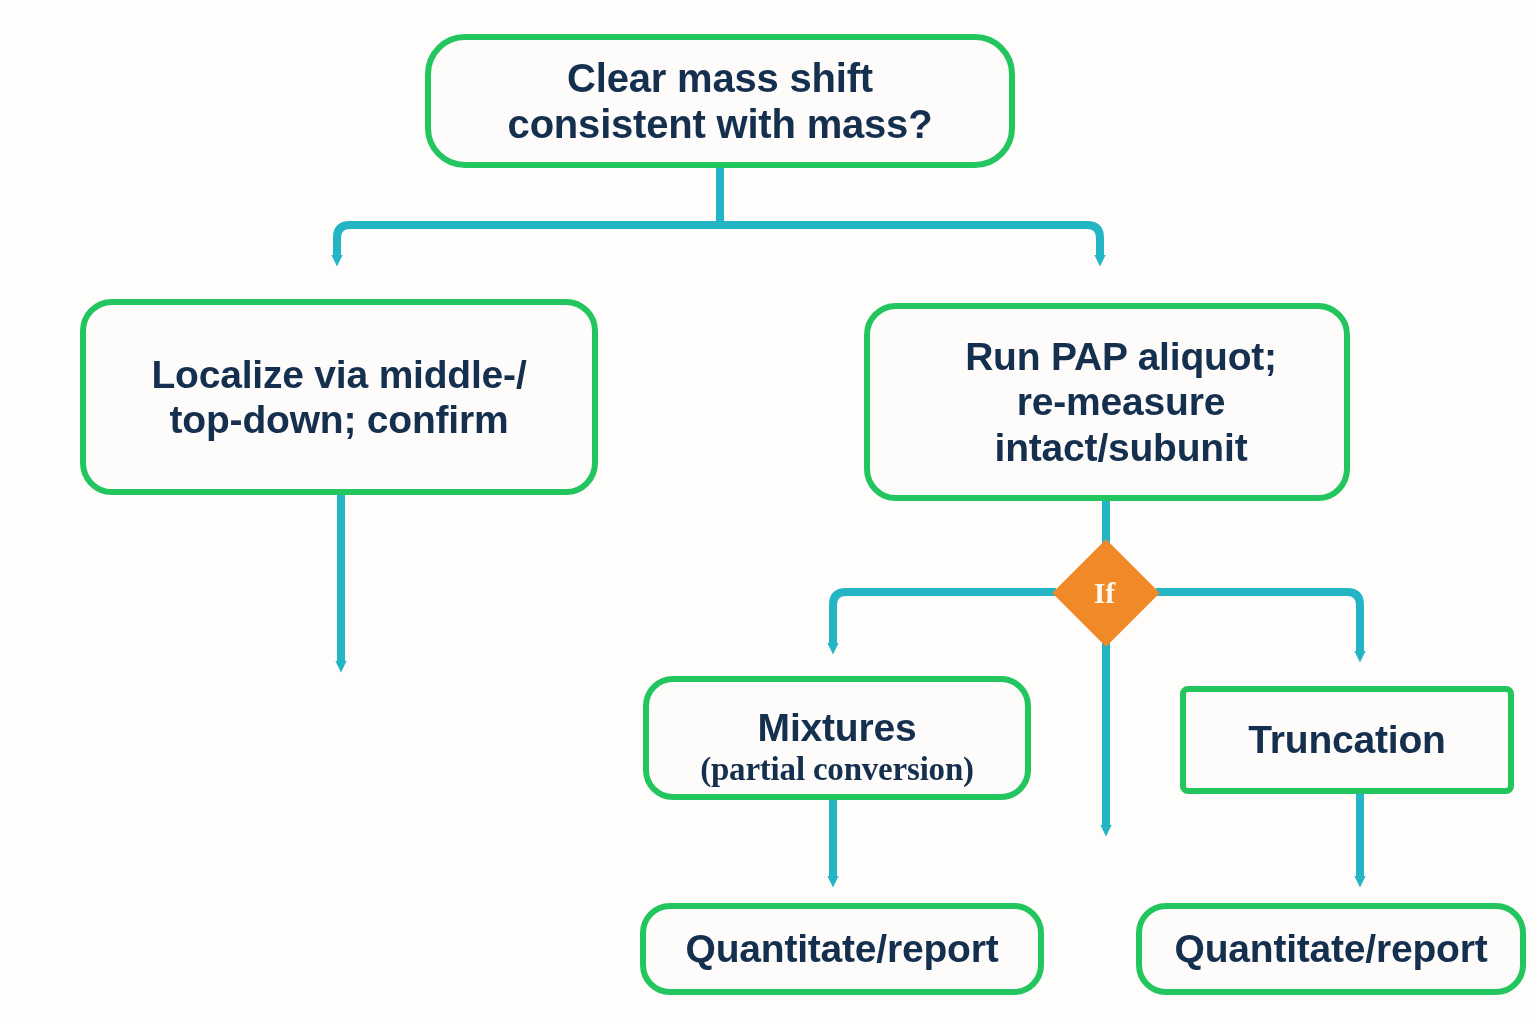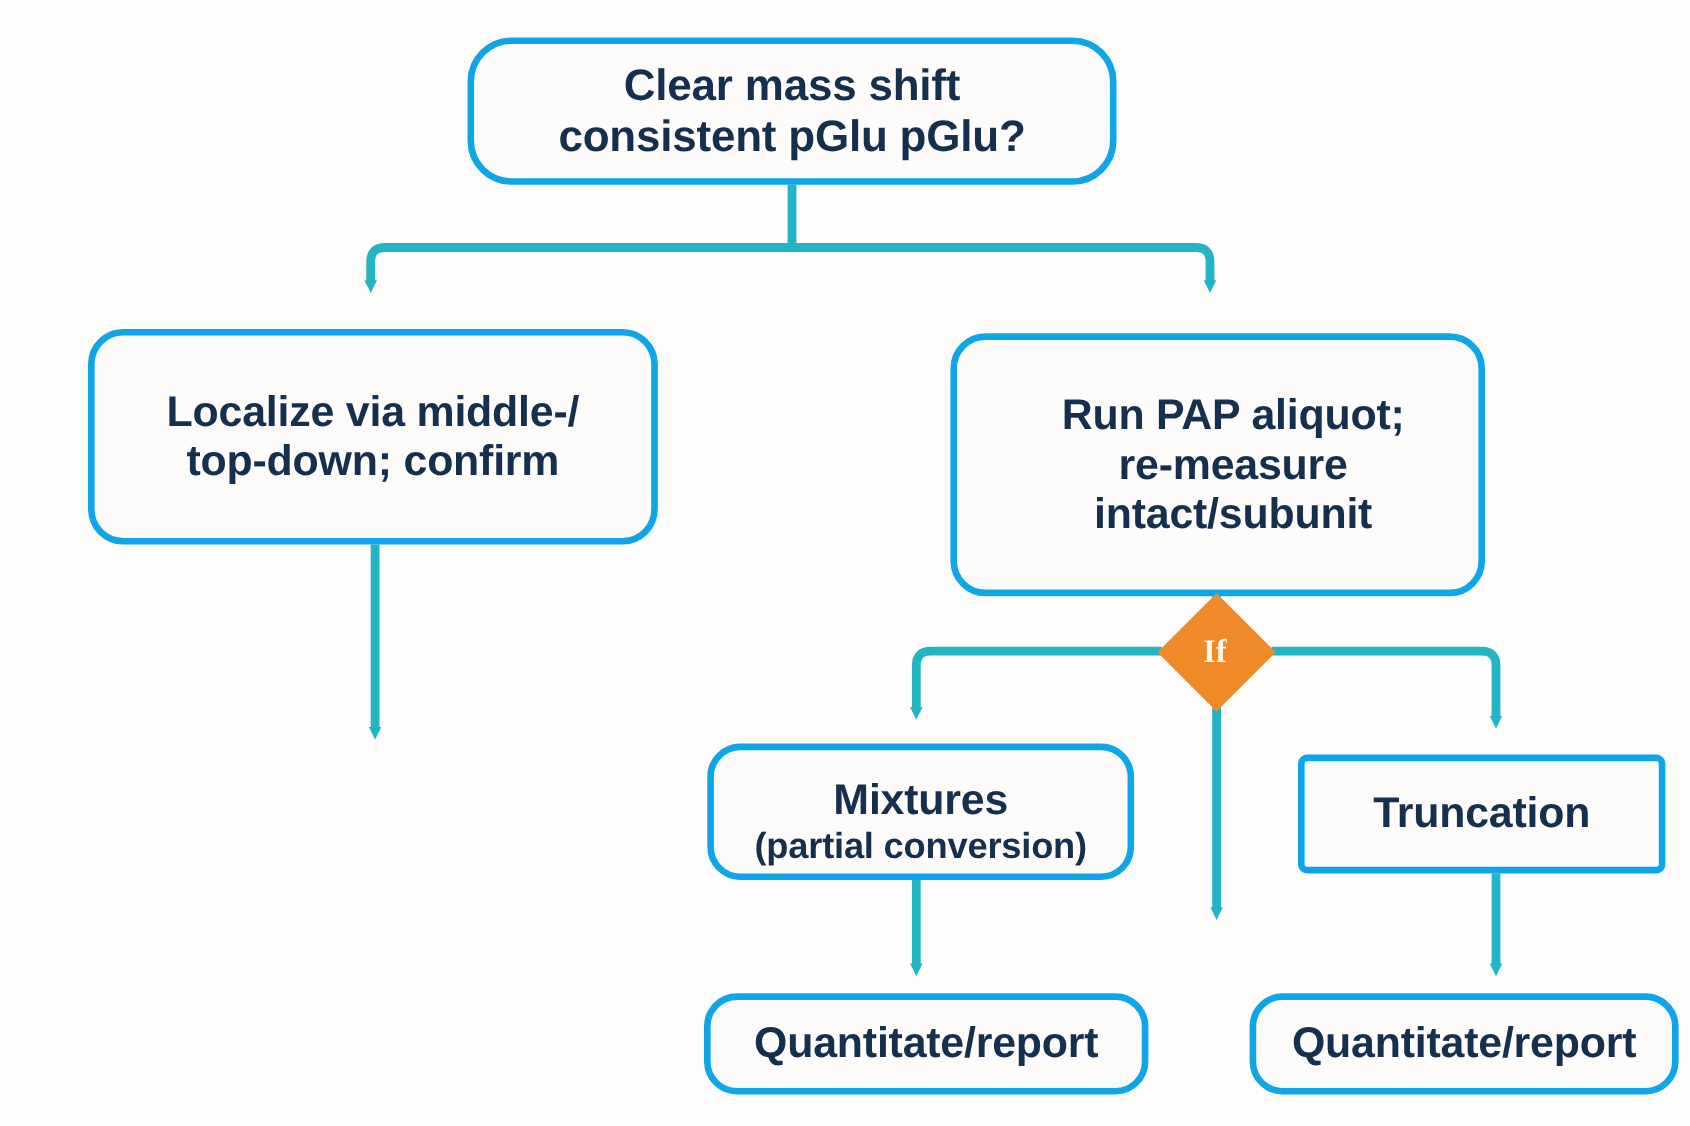--- a/index.html
+++ b/index.html
@@ -24,21 +24,21 @@
     position: absolute;
     left: 0;
     top: 0;
     width: 1536px;
     height: 1024px;
   }
   .node {
     position: absolute;
     box-sizing: border-box;
     background: #fdfcfb;
-    border: 6px solid #0ea5e9;
+    border: 6px solid #22c55e;
     border-radius: 34px;
     display: flex;
     align-items: center;
     justify-content: center;
     text-align: center;
     color: #152f4f;
     z-index: 3;
   }
   .node .txt {
     width: 100%;
@@ -62,33 +62,33 @@
 
   #node-localize {
     left: 80px; top: 299px;
     width: 518px; height: 196px;
     border-radius: 32px;
   }
   #node-localize .txt { font-size: 39px; }
 
   #node-pap {
     left: 864px; top: 303px;
-    width: 486px; height: 239px;
+    width: 486px; height: 198px;
     border-radius: 32px;
     padding-left: 28px;
   }
   #node-pap .txt { font-size: 39px; }
 
   #node-mixtures {
     left: 643px; top: 676px;
     width: 388px; height: 124px;
     border-radius: 30px;
   }
   #node-mixtures .txt { font-size: 39px; margin-top: 17px; }
-  #node-mixtures .sub { font-size: 33px; }
+  #node-mixtures .sub { font-size: 33px; font-family: Liberation Serif, serif; }
 
   #node-truncation {
     left: 1180px; top: 686px;
     width: 334px; height: 108px;
     border-radius: 8px;
   }
   #node-truncation .txt { font-size: 39px; }
 
   #node-quant-left {
     left: 640px; top: 903px;
@@ -166,21 +166,21 @@
 
       <path d="M 833 800 L 833 877" marker-end="url(#arrow)"></path>
 
       <path d="M 1360 794 L 1360 877" marker-end="url(#arrow)"></path>
     </g>
   </svg>
 
   <div class="node" id="node-root">
     <div class="txt">
       <span>Clear mass shift</span><br>
-      <span>consistent pGlu pGlu?</span>
+      <span>consistent with mass?</span>
     </div>
   </div>
 
   <div class="node" id="node-localize">
     <div class="txt">
       <span>Localize via middle-/</span><br>
       <span>top-down; confirm</span><br>
     </div>
   </div>
 

